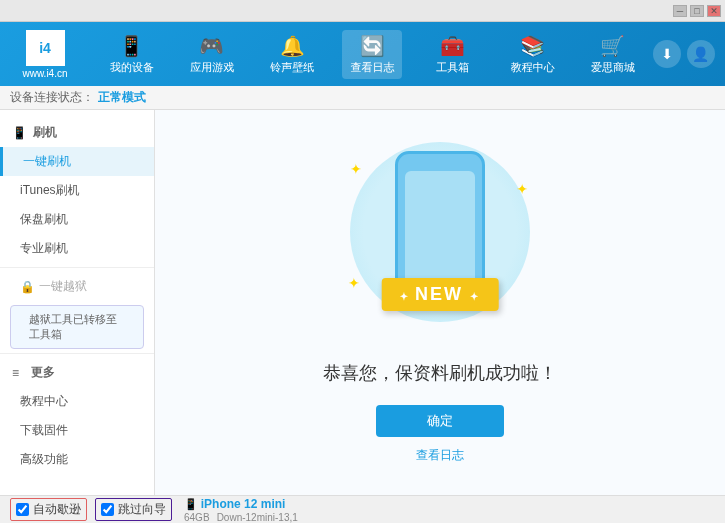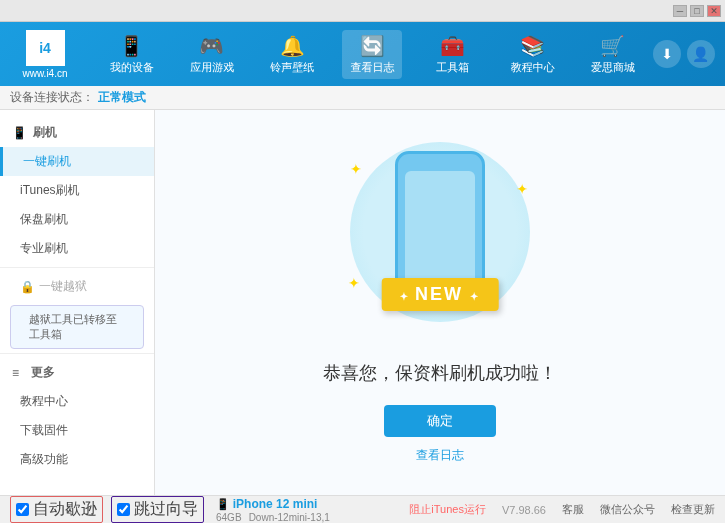--- a/index.html
+++ b/index.html
@@ -213,21 +213,21 @@
     
     .success-text {
       font-size: 18px;
       color: #333;
       margin-bottom: 20px;
       font-weight: normal;
     }
 
     
     .confirm-btn {
-      width: 112px; height: 32px;
+      width: 128px; height: 32px;
       background: #1a9de0;
       color: #fff;
       border: none;
       border-radius: 4px;
       font-size: 13px;
       cursor: pointer;
       margin-bottom: 10px;
       font-family: inherit;
     }
     .secondary-link {
@@ -241,21 +241,21 @@
       background: #f0f0f0;
       border-top: 1px solid #ddd;
       display: flex;
       align-items: center;
       padding: 0 10px;
       font-size: 11px;
       color: #666;
     }
     .bottom-left { display: flex; align-items: center; gap: 8px; flex: 1; }
     .checkbox-group { display: flex; align-items: center; gap: 4px; }
-    .checkbox-label { font-size: 16px; color: #444; }
+    .checkbox-label { font-size: 12px; color: #444; }
     .device-info { margin-left: 4px; }
     .device-name { color: #1a9de0; font-weight: bold; font-size: 12px; }
     .device-detail { color: #888; font-size: 10px; }
     .bottom-right { display: flex; align-items: center; gap: 16px; }
     .bottom-right span { cursor: pointer; }
     .version-text { color: #999; }
     .stop-itunes { color: #f66; cursor: pointer; font-size: 11px; }
 
     
     .win-controls {
@@ -412,20 +412,13 @@
       <label class="checkbox-label" for="cb2">跳过向导</label>
     </div>
     <div class="device-info">
       <span>📱</span>
       <span class="device-name">iPhone 12 mini</span>
       <br>
       <span class="device-detail">64GB</span>
       <span class="device-detail" style="margin-left:4px;">Down-12mini-13,1</span>
     </div>
   </div>
-  <div class="bottom-right">
-    <span class="stop-itunes">阻止iTunes运行</span>
-    <span class="version-text">V7.98.66</span>
-    <span>客服</span>
-    <span>微信公众号</span>
-    <span>检查更新</span>
-  </div>
 </div>
 
 </body></html>

